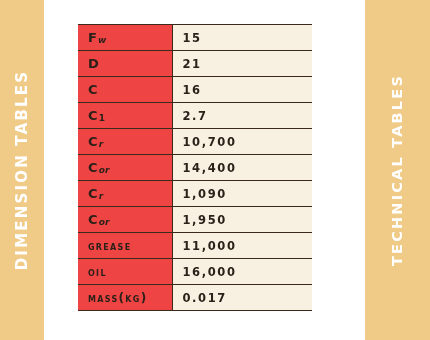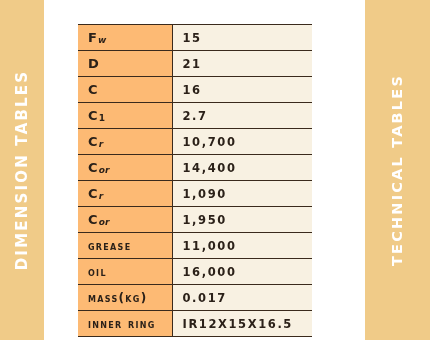--- a/index.html
+++ b/index.html
@@ -62,21 +62,21 @@
     color: #2b2119;
     font-weight: bold;
     font-size: 11.5px;
     letter-spacing: 1px;
     white-space: nowrap;
     overflow: hidden;
   }
 
   .cell-label {
     width: 94px;
-    background: #fdba74;
+    background: #ef4444;
     text-align: left;
     border-right: 1.6px solid #3a2a1c;
   }
   .cell-value {
     width: 140px;
     background: #f8f1e2;
     letter-spacing: 1.6px;
   }
 
   
@@ -157,18 +157,14 @@
         <td class="cell-value">11,000</td>
       </tr>
       <tr>
         <td class="cell-label"><span class="lbl-caps">OIL</span></td>
         <td class="cell-value">16,000</td>
       </tr>
       <tr>
         <td class="cell-label"><span class="lbl-caps">MASS(KG)</span></td>
         <td class="cell-value">0.017</td>
       </tr>
-      <tr>
-        <td class="cell-label"><span class="lbl-caps">INNER RING</span></td>
-        <td class="cell-value">IR12X15X16.5</td>
-      </tr>
     </tbody>
 </table>
 
 </body></html>

